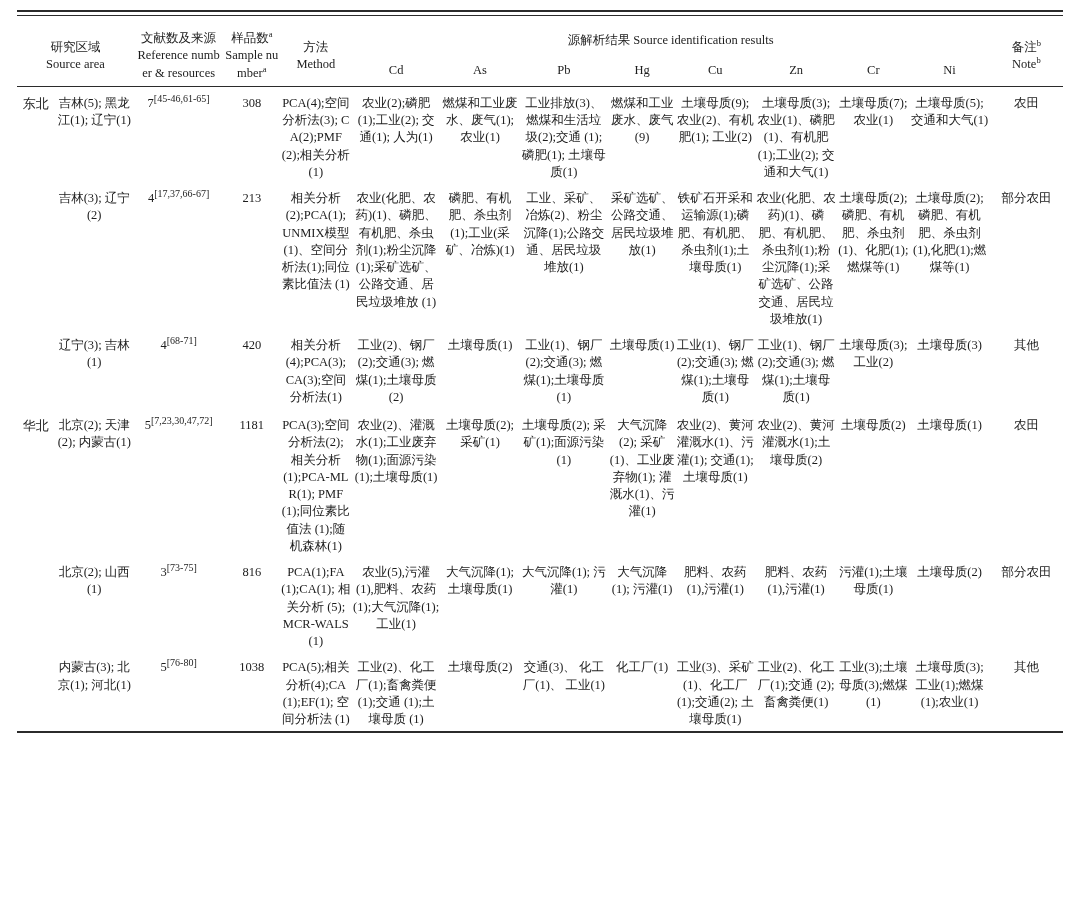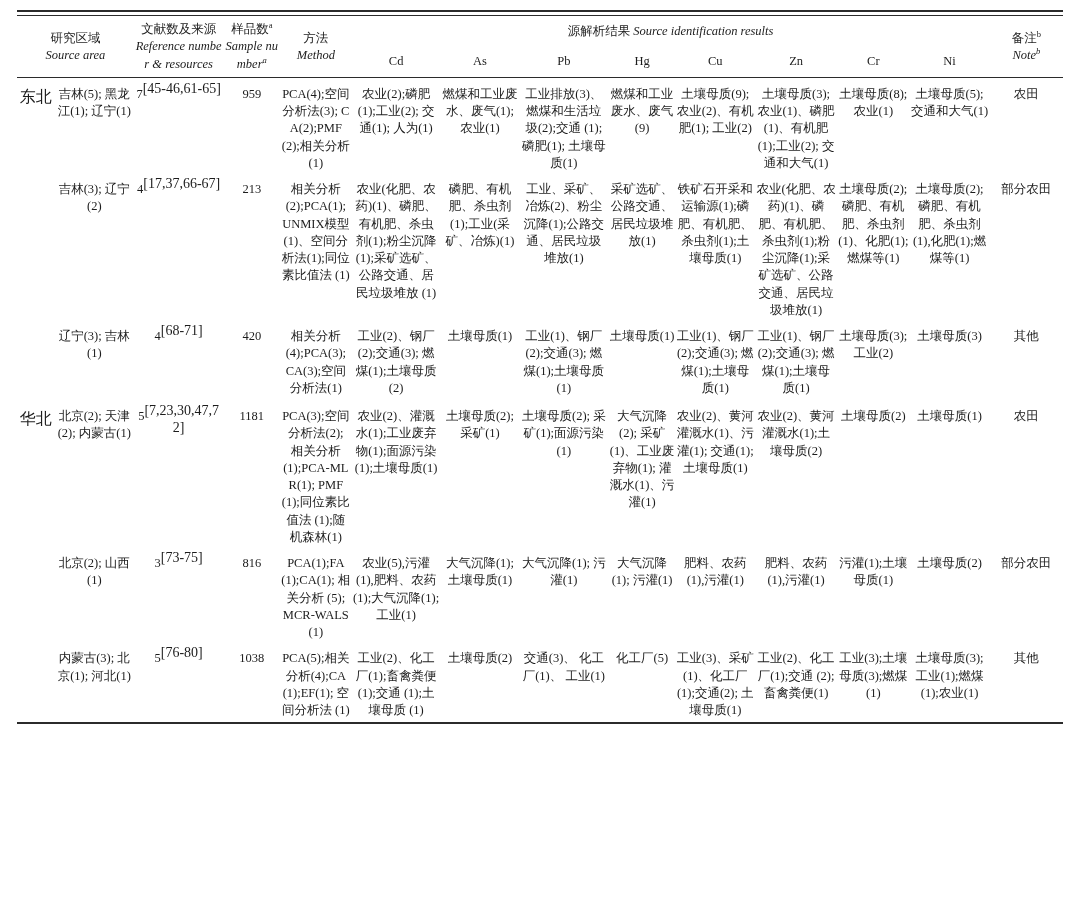--- a/index.html
+++ b/index.html
@@ -1,33 +1,33 @@
 <!DOCTYPE html>
 <html><head>
 <meta charset="utf-8">
 <style>
   html,body{margin:0;padding:0;background:#ffffff;color:#1c1c1c;}
   body{width:1080px;height:909px;overflow:hidden;
        font-family:"Liberation Serif","DejaVu Serif",serif;}
   .paper{width:1046px;margin:10px 17px 0 17px;}
   .top-rule{height:3px;border-top:2.5px solid #2b2b2b;border-bottom:1.5px solid #2b2b2b;}
-  table{width:100%;border-collapse:collapse;table-layout:fixed;margin-top:1px;}
+  table{width:100%;border-collapse:collapse;table-layout:fixed;margin-top:10px;}
   th,td{font-weight:normal;text-align:center;vertical-align:top;
         padding:3px 1px;font-size:12.5px;line-height:1.38;word-break:break-all;}
   thead th{vertical-align:middle;padding:4px 1px;}
   thead tr.top-head th{border-bottom:none;}
   th.span-src{border-bottom:1.2px solid #2b2b2b;padding-bottom:5px;}
   thead{border-bottom:1.6px solid #2b2b2b;}
   tbody tr td{padding-top:6px;}
   tbody tr.group-first td{padding-top:8px;}
   .bottom-rule{border-top:2.2px solid #2b2b2b;height:8px;}
   sup{font-size:8.5px;line-height:0;}
-  .refsup{font-size:14px;}
-  td.region{font-size:16px;}
-  .en{white-space:normal;font-style:italic;}
+  .refsup{font-size:10px;}
+  td.region{font-size:13px;}
+  .en{white-space:normal;}
 </style>
 </head>
 <body>
 
 <div class="paper">
   <div class="top-rule"></div>
 
   <table>
     <colgroup>
       <col style="width:37px">
@@ -82,29 +82,29 @@
         <th>Cr</th>
         <th>Ni</th>
       </tr>
     </thead>
 
     <tbody id="table-body">
         <tr class="group-first">
           <td class="region">东北</td>
           <td>吉林(5); 黑龙江(1); 辽宁(1)</td>
           <td><span>7</span><sup class="refsup">[45-46,61-65]</sup></td>
-          <td>959</td>
+          <td>308</td>
           <td>PCA(4);空间分析法(3); CA(2);PMF (2);相关分析(1)</td>
           <td>农业(2);磷肥 (1);工业(2); 交通(1); 人为(1)</td>
           <td>燃煤和工业废水、废气(1); 农业(1)</td>
           <td>工业排放(3)、燃煤和生活垃圾(2);交通 (1);磷肥(1); 土壤母质(1)</td>
           <td>燃煤和工业废水、废气(9)</td>
           <td>土壤母质(9); 农业(2)、有机肥(1); 工业(2)</td>
           <td>土壤母质(3); 农业(1)、磷肥 (1)、有机肥 (1);工业(2); 交通和大气(1)</td>
-          <td>土壤母质(8); 农业(1)</td>
+          <td>土壤母质(7); 农业(1)</td>
           <td>土壤母质(5); 交通和大气(1)</td>
           <td>农田</td>
         </tr>
         <tr>
           <td class="region"></td>
           <td>吉林(3); 辽宁(2)</td>
           <td><span>4</span><sup class="refsup">[17,37,66-67]</sup></td>
           <td>213</td>
           <td>相关分析 (2);PCA(1); UNMIX模型 (1)、空间分析法(1);同位素比值法 (1)</td>
           <td>农业(化肥、农药)(1)、磷肥、有机肥、杀虫剂(1);粉尘沉降(1);采矿选矿、公路交通、居民垃圾堆放 (1)</td>
@@ -167,21 +167,21 @@
         </tr>
         <tr>
           <td class="region"></td>
           <td>内蒙古(3); 北京(1); 河北(1)</td>
           <td><span>5</span><sup class="refsup">[76-80]</sup></td>
           <td>1038</td>
           <td>PCA(5);相关分析(4);CA (1);EF(1); 空间分析法 (1)</td>
           <td>工业(2)、化工厂(1);畜禽粪便(1);交通 (1);土壤母质 (1)</td>
           <td>土壤母质(2)</td>
           <td>交通(3)、 化工厂(1)、 工业(1)</td>
-          <td>化工厂(5)</td>
+          <td>化工厂(1)</td>
           <td>工业(3)、采矿 (1)、化工厂 (1);交通(2); 土壤母质(1)</td>
           <td>工业(2)、化工厂(1);交通 (2);畜禽粪便(1)</td>
           <td>工业(3);土壤母质(3);燃煤(1)</td>
           <td>土壤母质(3); 工业(1);燃煤 (1);农业(1)</td>
           <td>其他</td>
         </tr>
       </tbody>
   </table>
 
   <div class="bottom-rule"></div>

